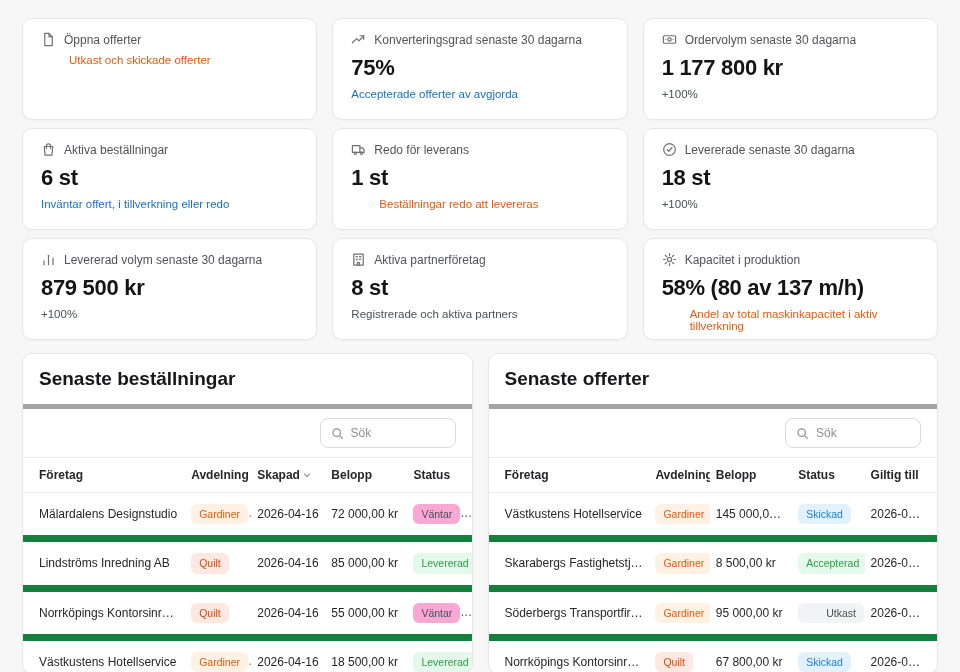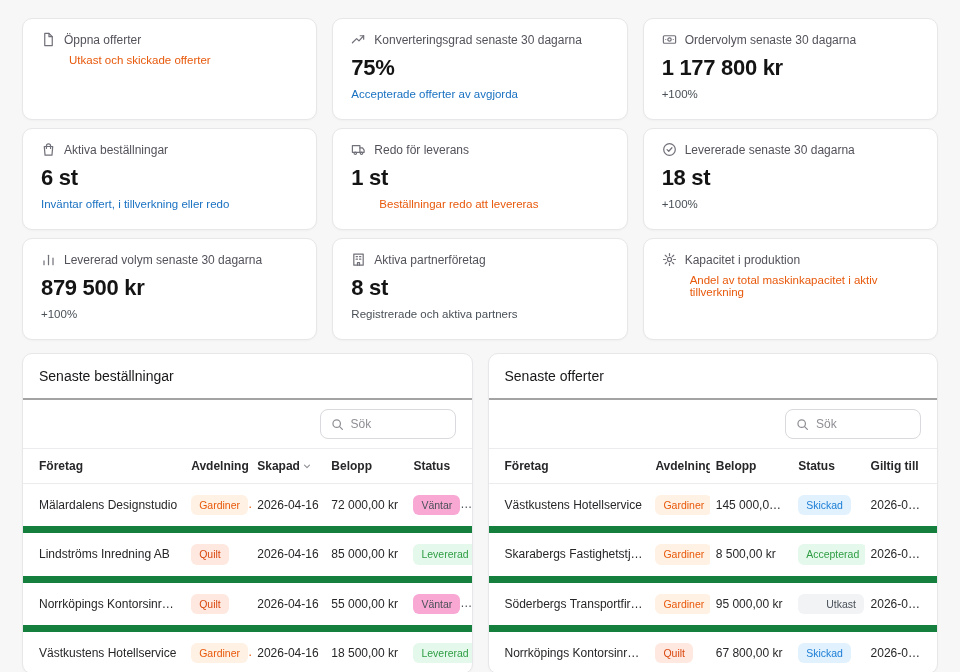--- a/index.html
+++ b/index.html
@@ -25,21 +25,21 @@
   .card-sub[data-variant="orange"] { color:#e8590c;margin-left:28px; }
   .card-sub[data-variant="blue"]   { color:#1971c2; }
   .card-sub[data-variant="gray"]   { color:#495057; }
 
   
   .panels { display:grid; grid-template-columns:1fr 1fr; gap:15px; margin-top:13px; }
   .panel {
     background:#fff; border:1px solid #e7e7e9; border-radius:10px;
     overflow:hidden; box-shadow:0 1px 2px rgba(0,0,0,.03); height:321px;
   }
-  .panel-title { padding:14px 16px; font-size:14px; font-weight:400; border-bottom:2px solid #a3a3a3; }
+  .panel-title { padding:14px 16px; font-size:19px; font-weight:700; border-bottom:5px solid #a3a3a3; }
   .panel-toolbar { display:flex; justify-content:flex-end; padding:9px 16px; border-bottom:1px solid #ececee; }
   .search-box {
     display:flex; align-items:center; gap:7px; width:136px; height:30px;
     border:1px solid #d9d9de; border-radius:8px; padding:0 10px; background:#fff;
   }
   .search-box .search-ic { display:inline-flex; color:#8e8e95; }
   .search-input {
     border:none; outline:none; flex:1; min-width:0; font-size:12px;
     font-family:"Liberation Sans","DejaVu Sans",sans-serif; color:#18181b; background:transparent;
   }
@@ -200,20 +200,21 @@
     <section class="card">
       <div class="card-head">
         <span class="icon">
           <svg width="15" height="15" viewBox="0 0 16 16" fill="none" stroke="currentColor" stroke-width="1.3" stroke-linecap="round" stroke-linejoin="round">
               <circle cx="8" cy="8" r="2.2"></circle>
               <path d="M8 1.6v2M8 12.4v2M1.6 8h2M12.4 8h2M3.5 3.5L5 5M11 11l1.5 1.5M12.5 3.5L11 5M5 11l-1.5 1.5"></path>
             </svg>
         </span>
         <span class="card-label">Kapacitet i produktion</span>
       </div>
+      <div class="card-value">58% (80 av 137 m/h)</div>
       <div class="card-sub" data-variant="orange">Andel av total maskinkapacitet i aktiv tillverkning</div>
     </section>
 
   </div>
 
   <div class="panels">
 
     <section class="panel">
       <div class="panel-title">Senaste beställningar</div>
       <div class="panel-toolbar">

